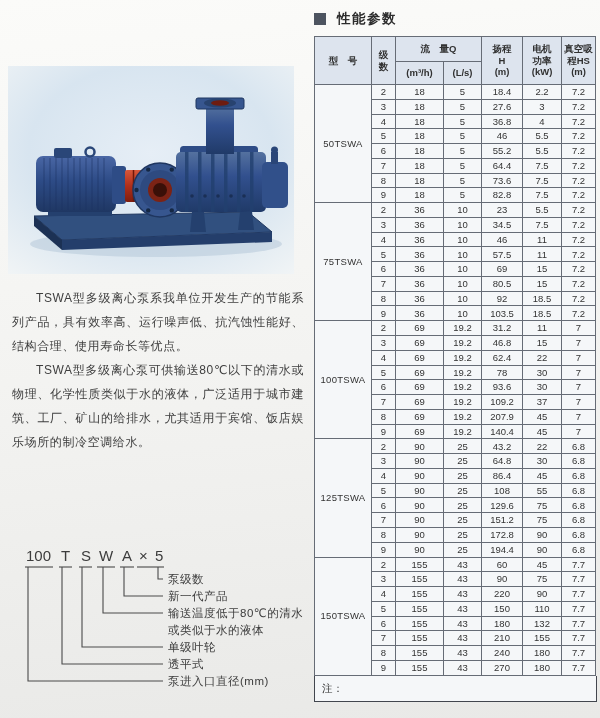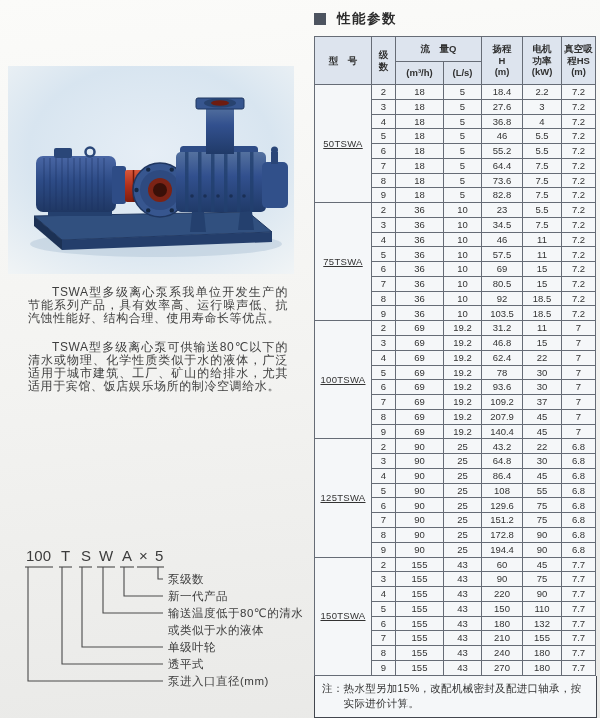--- a/index.html
+++ b/index.html
@@ -8,42 +8,42 @@
     background:linear-gradient(175deg,#fbfbf9 0%,#f3f3f1 50%,#e9e9e7 100%);
     font-family:"Liberation Sans","DejaVu Sans",sans-serif;color:#3e3e3e;
   }
   .sec{position:absolute;}
   .sec-head{display:flex;align-items:center;gap:7px;}
   .bullet{width:12px;height:12px;background:#4d5460;flex:none;}
   .sec-title{font-size:13.5px;font-weight:bold;color:#2c2c2c;margin:4px;letter-spacing:1.5px;}
   
   .pump-figure{position:absolute;left:8px;top:66px;margin:0;width:286px;height:208px;}
   .overview{left:12px;top:279px;width:292px;}
-  .para{font-size:12px;line-height:13px;color:#3e3e3e;text-align:justify;
-        text-indent:2em;margin:16px;letter-spacing:0.6px;}
+  .para{font-size:12px;line-height:24px;color:#3e3e3e;text-align:justify;
+        text-indent:2em;margin:0;letter-spacing:0.6px;}
   .para:first-of-type{margin-top:7px;}
   .model-meaning{left:12px;top:541px;width:296px;}
   .model-diagram{margin-top:4px;display:block;}
   .model-diagram .code-text{font-size:15px;fill:#3c3c3c;font-weight:500;}
   .model-diagram .label-text{font-size:11.5px;fill:#3c3c3c;letter-spacing:0.5px;}
   .model-diagram .wire{stroke:#4a4a4a;stroke-width:1.1;fill:none;}
   
   .performance{left:314px;top:6px;width:284px;}
   .table-wrap{margin-top:4px;}
   table.perf{border-collapse:collapse;table-layout:fixed;width:281px;
              background:#f5f7f9;border:1.5px solid #42464e;}
   table.perf th,table.perf td{border:1px solid #666c76;text-align:center;padding:0;
              overflow:hidden;}
   table.perf thead th{background:#dde4ee;font-size:9.5px;font-weight:bold;color:#313131;
              line-height:1.25;}
   table.perf thead tr.h1{height:25px;}
   table.perf thead tr.h2{height:23px;}
   .pre{white-space:pre-line;}
   table.perf tbody td{font-size:9.5px;color:#333;height:13.78px;line-height:1;}
-  table.perf tbody td.model-cell{font-size:9.5px;letter-spacing:0.3px;text-decoration:underline;}
+  table.perf tbody td.model-cell{font-size:9.5px;letter-spacing:0.3px;}
   table.perf tbody tr.group-start td{border-top:1.5px solid #42464e;}
   .note{border:1.5px solid #42464e;border-top:none;background:#f5f7f9;
         padding:5px 7px;font-size:10.5px;line-height:15.5px;color:#333;
         display:flex;width:266.5px;letter-spacing:0.3px;}
   .note-label{flex:none;}
 </style>
 </head>
 <body>
 
 <div class="page">
@@ -554,18 +554,17 @@
               <td>155</td>
               <td>43</td>
               <td>270</td>
               <td>180</td>
               <td>7.7</td>
             </tr>
           </tbody>
       </table>
       <div class="note">
         <span class="note-label">注：</span>
-        <span>热水型另加15%，改配机械密封及配进口轴承，按实际进价计算。</span>
       </div>
     </div>
   </section>
 
 </div>
 
 </body></html>

